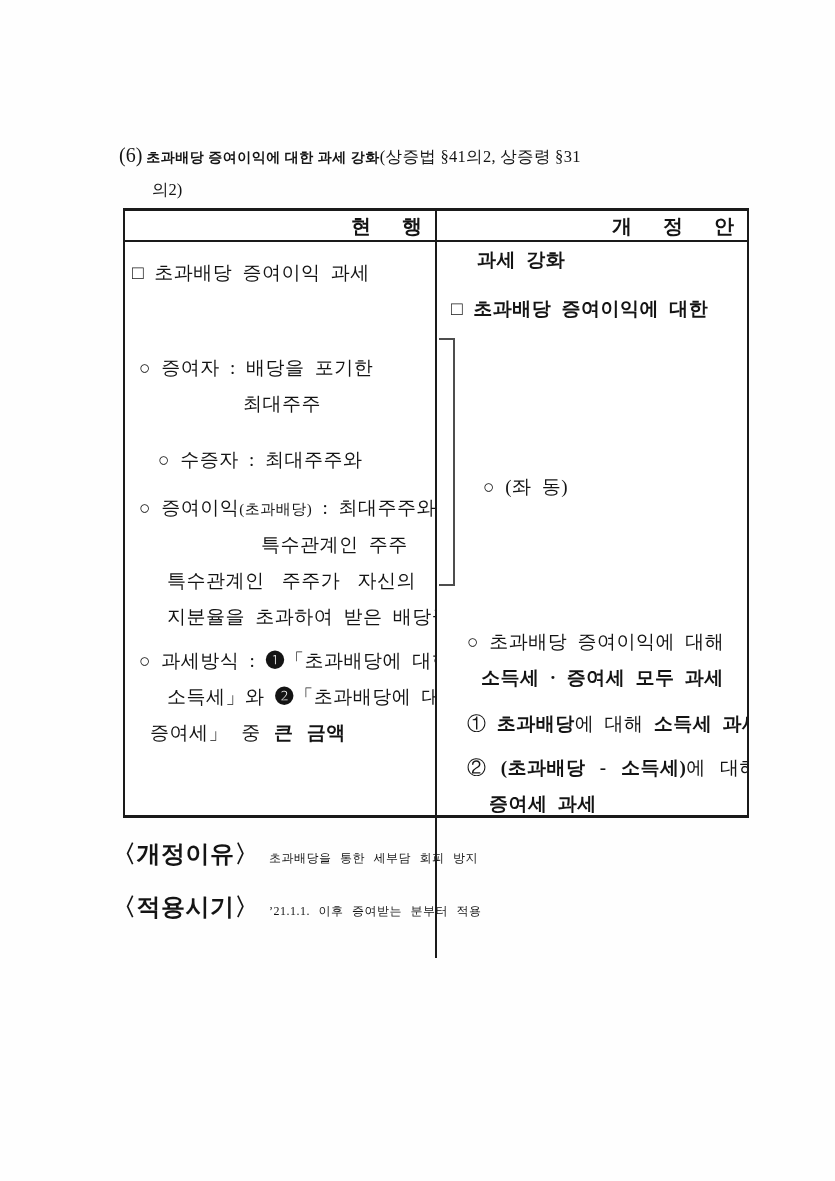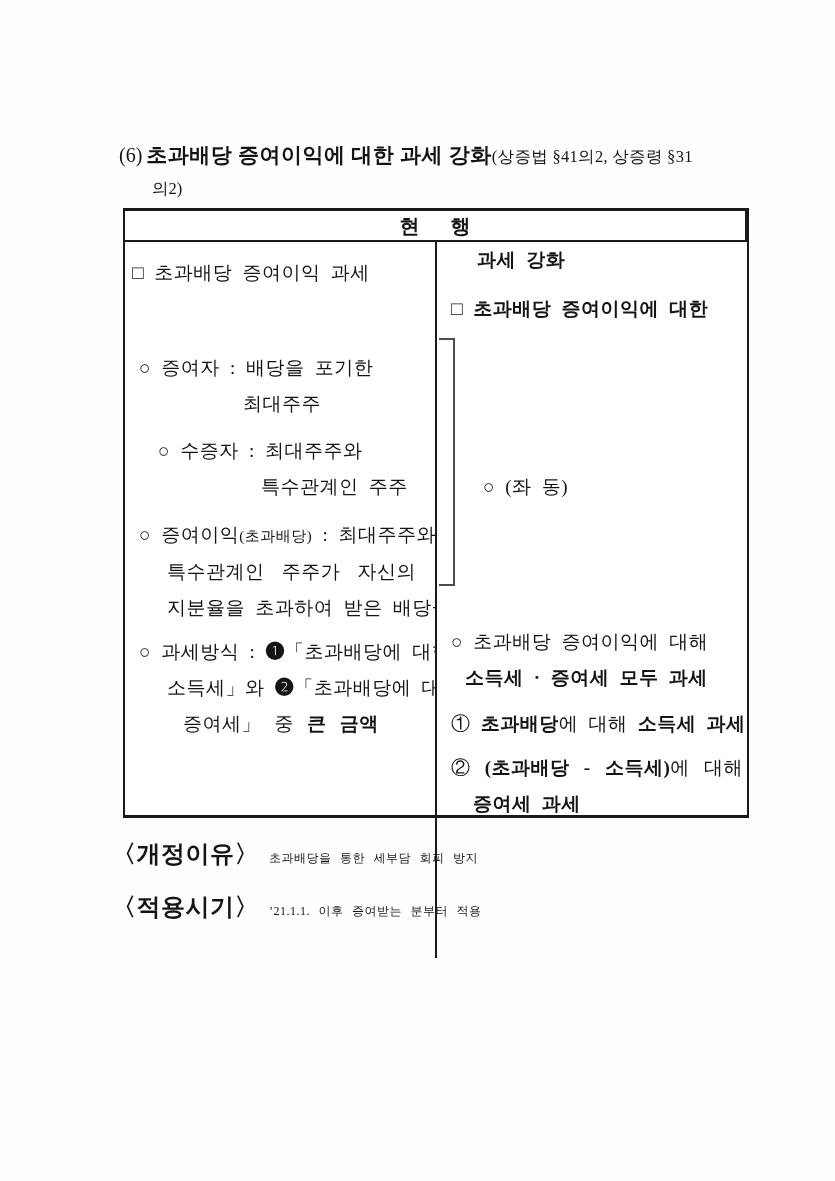--- a/index.html
+++ b/index.html
@@ -10,35 +10,35 @@
     margin:0 auto;
     background:#fefefe;
     color:#141414;
     font-family:"Liberation Serif","DejaVu Serif",serif;
     overflow:hidden;
   }
 
   
   .title { position:absolute; left:119px; top:138px; width:640px; line-height:34px; }
   .t-num  { font-size:20px; }
-  .t-main { font-size:21px; font-weight:700; letter-spacing:0.5px; }
+  .t-main { font-size:14px; font-weight:700; letter-spacing:0.5px; }
   .t-ref  { font-size:16.5px; letter-spacing:0.3px; }
   .t-cont { font-size:16.5px; margin-left:33px; line-height:30px; }
 
   
   .cmp-table {
     position:absolute; left:123px; top:208px;
     width:626px; height:610px;
     border:2px solid #1a1a1a;
     border-top-width:3px; border-bottom-width:3px;
     background:#fff;
   }
   .thead { display:flex; height:31px; border-bottom:2px solid #1a1a1a; }
   .th {
-    flex:1; text-align:center;
+    flex:1; text-align:right;
     font-size:20px; font-weight:700;
     line-height:30px; letter-spacing:13px; text-indent:13px;
     white-space:nowrap; overflow:hidden;
   }
   .th-current { border-right:2px solid #1a1a1a; }
   .tbody { display:flex; height:716px; }
   .cell { flex:1; position:relative; overflow:hidden; }
   .cell-current { border-right:2px solid #1a1a1a; }
 
   .ln {
@@ -47,41 +47,41 @@
     letter-spacing:0.5px; word-spacing:5px;
     white-space:nowrap;
   }
   .b  { font-weight:700; }
   .sm { font-size:15px; }
 
   
   .l1  { margin-top:13px; padding-left:7px; }
   .l2a { margin-top:59px; }
   .l2b { padding-left:118px; }
-  .l3a { margin-top:11px;padding-left:33px; }
+  .l3a { margin-top:20px;padding-left:33px; }
   .l3b { padding-left:136px; }
   .l4a { margin-top:12px; }
   .l4b { padding-left:42px; word-spacing:12px; }
   .l4c { padding-left:42px; }
   .l5a { margin-top:8px; }
   .l5b { padding-left:42px; }
-  .l5c { padding-left:58px; word-spacing:8px; }
+  .l5c { padding-left:25px; word-spacing:8px; }
 
   
   .r1a { margin-top:13px; }
   .r1b { padding-left:40px; }
   .bracket {
     position:absolute; left:2px; top:96px;
     width:16px; height:248px;
     border-top:2px solid #4d4d4d;
     border-right:2px solid #4d4d4d;
     border-bottom:2px solid #4d4d4d;
   }
   .same-note { position:absolute; left:32px; top:227px; }
-  .r-bottom { position:absolute; left:0; top:382px; right:0; }
+  .r-bottom { position:absolute; left:16px; top:382px; right:0; }
   .r3b { padding-left:28px; }
   .r4  { margin-top:10px; }
   .r5a { margin-top:8px; word-spacing:9px; }
   .r5b { padding-left:36px; }
 
   
   .footnote { position:absolute; left:112px; white-space:nowrap; }
   .fn-reason { top:838px; }
   .fn-apply  { top:891px; }
   .f-label {
@@ -97,30 +97,31 @@
 
   <div class="title">
     <span class="t-num">(6)</span>
     <span class="t-main">초과배당 증여이익에 대한 과세 강화</span><span class="t-ref">(상증법 §41의2, 상증령 §31</span>
     <div class="t-cont">의2)</div>
   </div>
 
   <div class="cmp-table">
     <div class="thead">
       <div class="th th-current">현 행</div>
+      <div class="th">개 정 안</div>
     </div>
     <div class="tbody">
 
       <div class="cell cell-current">
         <div class="ln l1"><span>□ 초과배당 증여이익 과세</span></div>
         <div class="ln l2a"><span>○ 증여자 : 배당을 포기한</span></div>
         <div class="ln l2b"><span>최대주주</span></div>
         <div class="ln l3a"><span>○ 수증자 : 최대주주와</span></div>
+        <div class="ln l4a"><span>○ 증여이익</span><span class="sm">(초과배당)</span><span> : 최대주주와</span></div>
         <div class="ln l3b"><span>특수관계인 주주</span></div>
-        <div class="ln l4a"><span>○ 증여이익</span><span class="sm">(초과배당)</span><span> : 최대주주와</span></div>
         <div class="ln l4b"><span>특수관계인 주주가 자신의</span></div>
         <div class="ln l4c"><span>지분율을 초과하여 받은 배당금</span></div>
         <div class="ln l5a"><span>○ 과세방식 : </span><span class="b">❶</span><span>「초과배당에 대한</span></div>
         <div class="ln l5b"><span>소득세」와 </span><span class="b">❷</span><span>「초과배당에 대한</span></div>
         <div class="ln l5c"><span>증여세」 중 </span><span class="b">큰 금액</span></div>
       </div>
 
       <div class="cell">
         <div class="ln r1b"><span class="b">과세 강화</span></div>
         <div class="ln r1a"><span>□ </span><span class="b">초과배당 증여이익에 대한</span></div>

